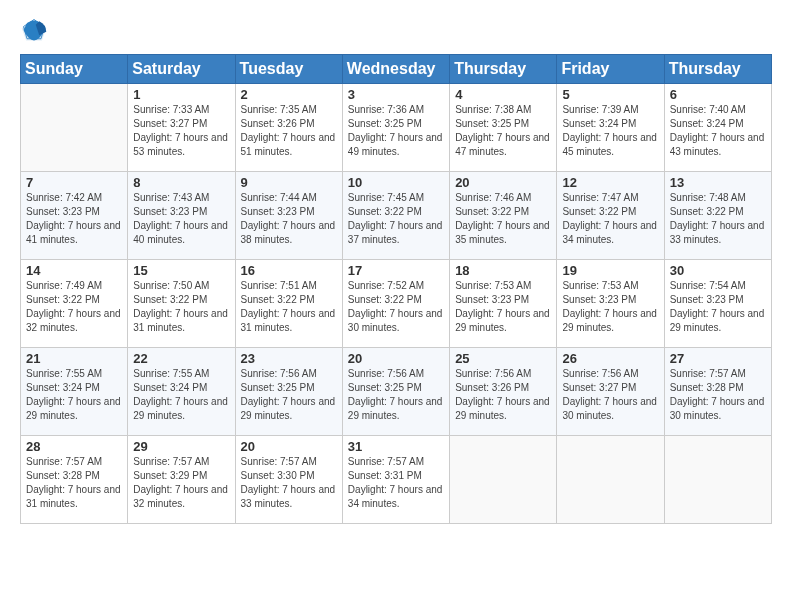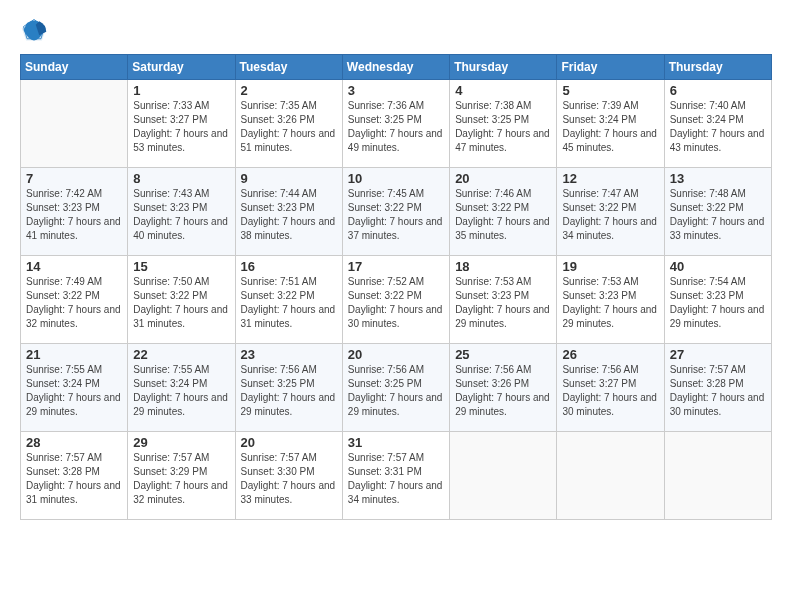--- a/index.html
+++ b/index.html
@@ -61,21 +61,21 @@
       color: #555;
     }
     .calendar {
       width: 100%;
       border-collapse: collapse;
       border: 1px solid #ccc;
     }
     .calendar th {
       background: #3a7fc1;
       color: #fff;
-      font-size: 12px;
+      font-size: 16px;
       font-weight: bold;
       padding: 5px 4px;
       text-align: left;
       border: 1px solid #2e6aa8;
     }
     .calendar td {
       border: 1px solid #ccc;
       vertical-align: top;
       padding: 3px 5px;
       width: calc(100% / 7);
@@ -212,21 +212,21 @@
           </td>
           <td>
             <div class="day-number">18</div>
             <div class="day-info">Sunrise: 7:53 AM<br>Sunset: 3:23 PM<br>Daylight: 7 hours and 29 minutes.</div>
           </td>
           <td>
             <div class="day-number">19</div>
             <div class="day-info">Sunrise: 7:53 AM<br>Sunset: 3:23 PM<br>Daylight: 7 hours and 29 minutes.</div>
           </td>
           <td>
-            <div class="day-number">40</div>
+            <div class="day-number">30</div>
             <div class="day-info">Sunrise: 7:54 AM<br>Sunset: 3:23 PM<br>Daylight: 7 hours and 29 minutes.</div>
           </td>
         </tr>
         <tr>
           <td>
             <div class="day-number">21</div>
             <div class="day-info">Sunrise: 7:55 AM<br>Sunset: 3:24 PM<br>Daylight: 7 hours and 29 minutes.</div>
           </td>
           <td>
             <div class="day-number">22</div>

